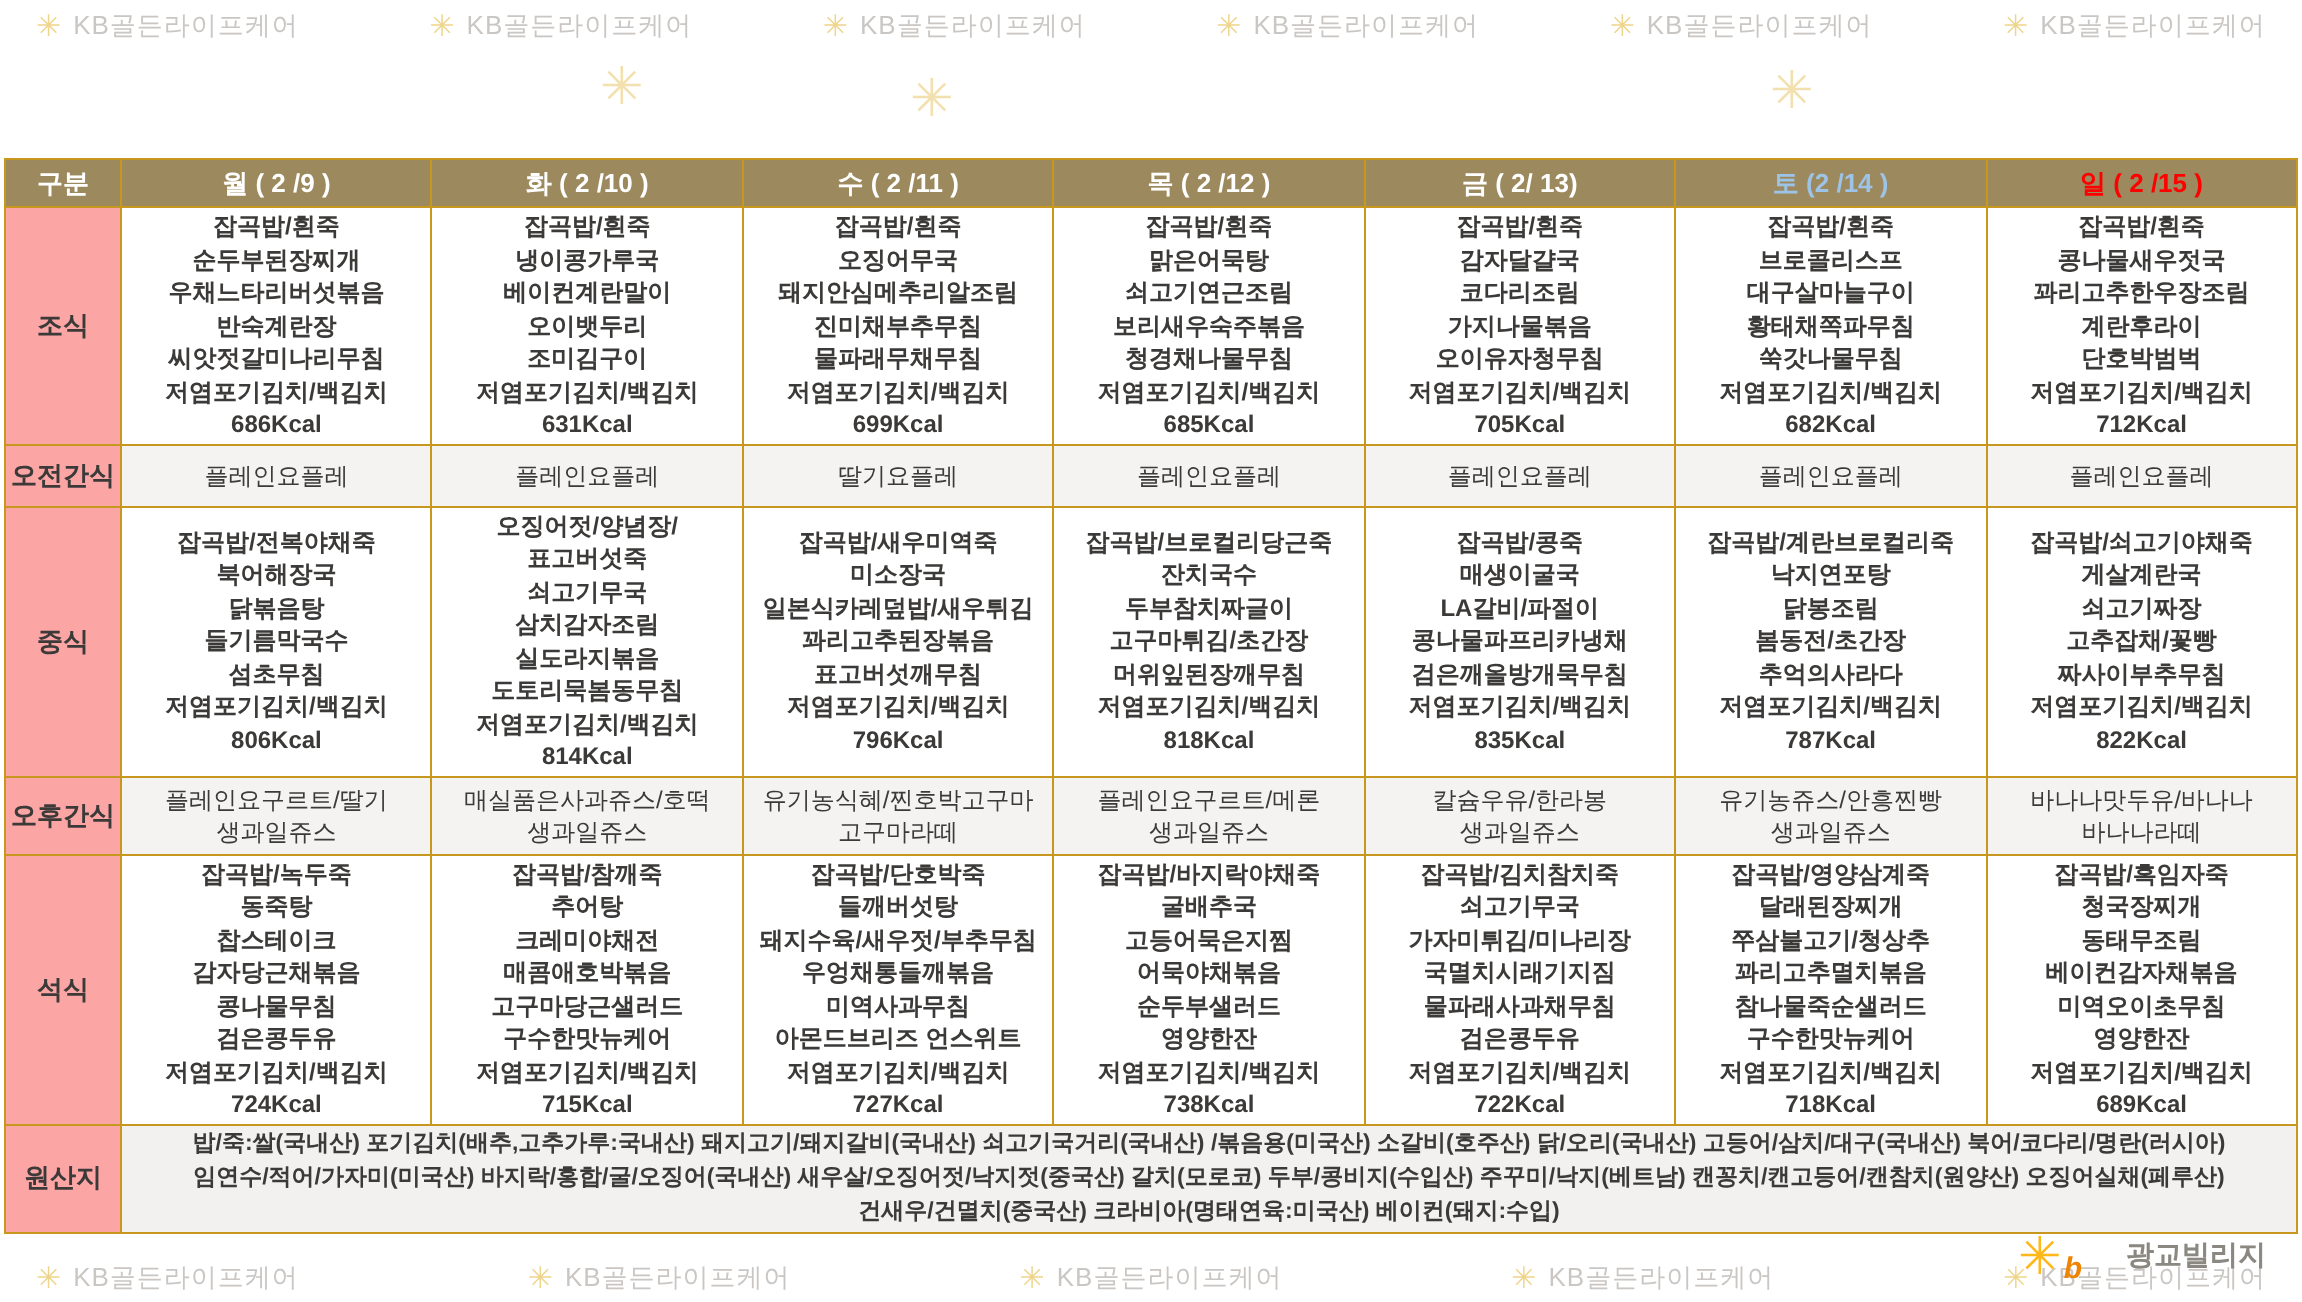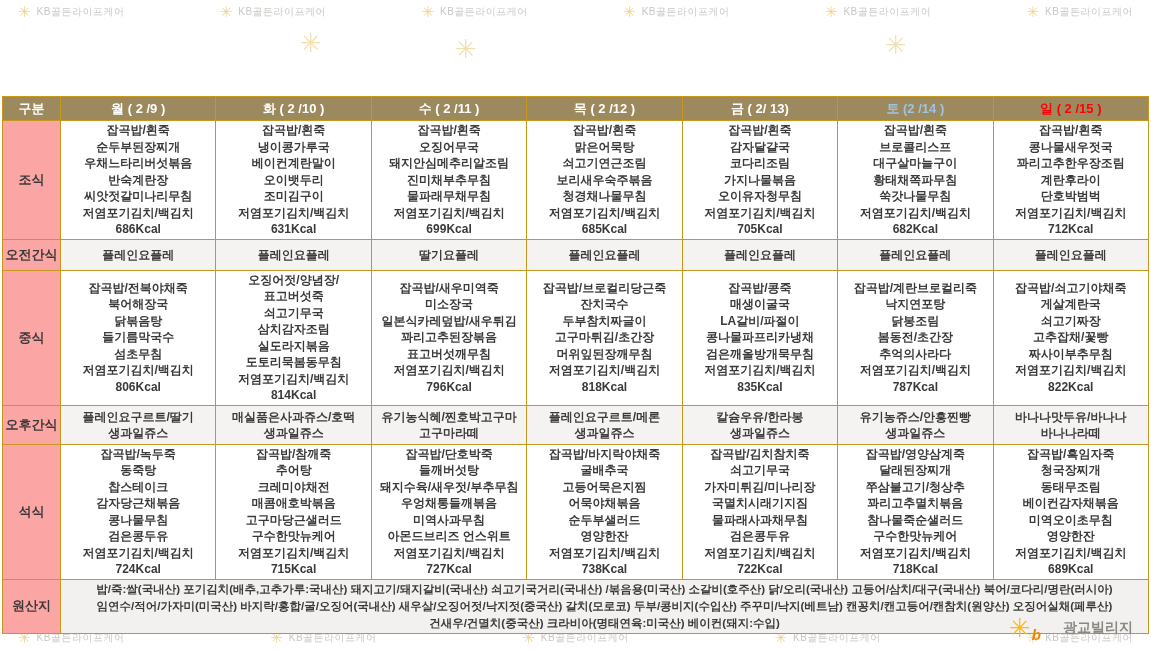--- a/index.html
+++ b/index.html
@@ -10,32 +10,32 @@
   }
   .page{position:relative;width:1151px;height:651px;}
 
   
   .wm-band{position:absolute;left:0;width:1151px;display:flex;justify-content:space-between;
     align-items:center;padding:0 18px;box-sizing:border-box;pointer-events:none;}
   .wm-top{top:4px;}
   .wm-bottom{top:630px;}
   .wm-group{display:flex;align-items:center;gap:6px;opacity:.75;}
   .wm-star{color:#e9c767;font-size:15px;line-height:1;}
-  .wm-text{color:#b7b4b0;font-size:10px;letter-spacing:.5px;}
+  .wm-text{color:#b7b4b0;font-size:13px;letter-spacing:.5px;}
   .wm-float{position:absolute;color:#f0d99c;font-size:26px;opacity:.8;pointer-events:none;}
 
   
   .title{
     position:absolute;top:22px;left:0;width:100%;text-align:center;
     font-size:35px;font-weight:bold;color:#151515;letter-spacing:1px;z-index:2;
   }
 
   
   table.menu{
-    position:absolute;top:96px;left:2px;width:1147px;
+    position:absolute;top:79px;left:2px;width:1147px;
     border-collapse:collapse;table-layout:fixed;z-index:2;background:#fff;
   }
   table.menu col.c-label{width:58px;}
   table.menu th,table.menu td{
     border:1px solid #c8981e;vertical-align:middle;text-align:center;
     padding:1px 2px;box-sizing:border-box;word-break:keep-all;
   }
   tr.head-row th{
     background:#9c8a5e;color:#ffffff;font-size:13px;font-weight:bold;height:24px;
   }
@@ -43,21 +43,21 @@
     background:#fca5a5;color:#3b3a38;font-size:13px;font-weight:bold;
   }
   th.corner{background:#9c8a5e;color:#fff;}
   td.menu-cell{background:#ffffff;color:#3b3a38;font-size:12px;font-weight:bold;line-height:16.5px;}
   tr.r-breakfast td{height:118px;}
   tr.r-snack1 td{height:31px;}
   tr.r-lunch td{height:124px;}
   tr.r-snack2 td{height:39px;}
   tr.r-dinner td{height:126px;}
   tr.r-origin td{height:54px;margin-top:36px;}
-  td.snack-cell{background:#f4f3f2;color:#3b3a38;font-size:12px;font-weight:bold;line-height:16px;}
+  td.snack-cell{background:#f4f3f2;color:#3b3a38;font-size:12px;font-weight:normal;line-height:16px;}
   td.origin-cell{
     background:#f2f1f0;color:#3b3a38;font-size:11.5px;font-weight:bold;
     text-align:left;padding:4px 8px;line-height:17px;
   }
 
   
   .footer-logo{
     position:absolute;top:615px;right:18px;display:flex;align-items:center;gap:10px;z-index:3;
   }
   .logo-mark{position:relative;width:30px;height:26px;}

